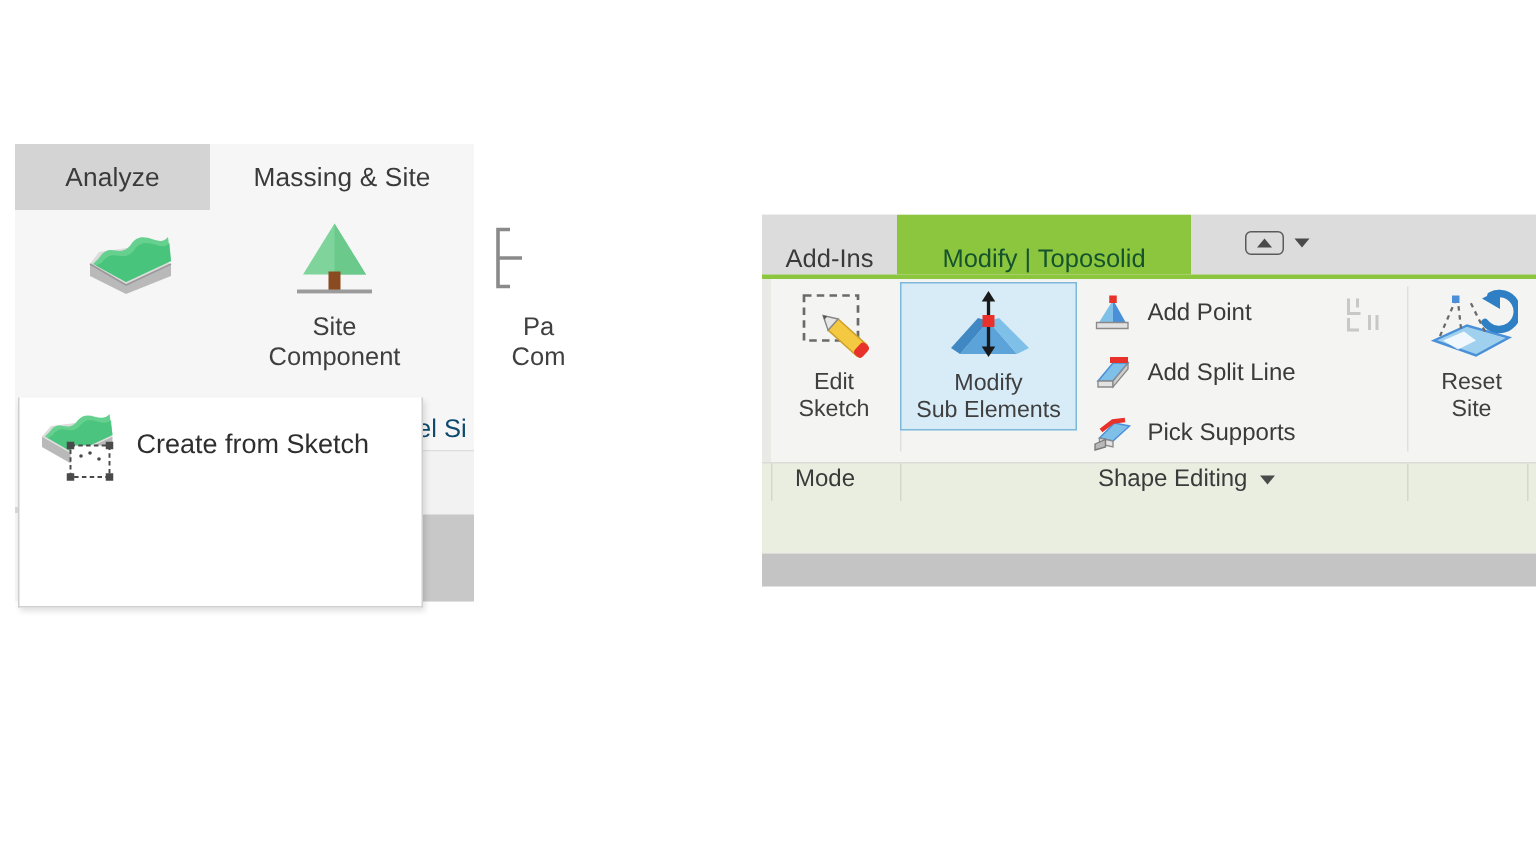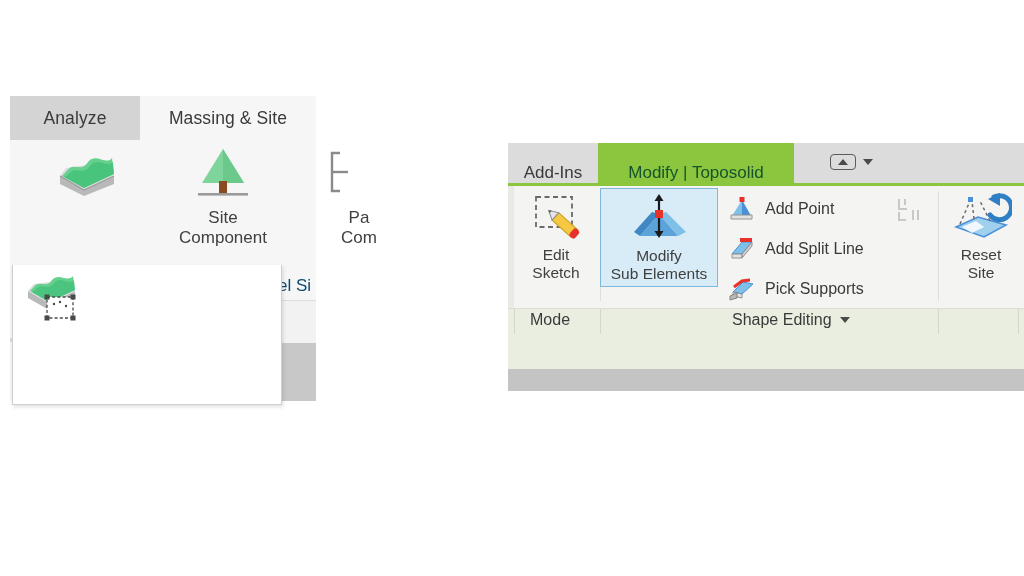--- a/index.html
+++ b/index.html
@@ -416,20 +416,21 @@
         <rect x="22" y="26" width="26" height="21" fill="#ffffff" stroke="#4a4a4a" stroke-width="1.3" stroke-dasharray="3,2.2"></rect>
         <circle cx="29" cy="33" r="1.2" fill="#4a4a4a"></circle>
         <circle cx="35" cy="31" r="1.2" fill="#4a4a4a"></circle>
         <circle cx="41" cy="35" r="1.2" fill="#4a4a4a"></circle>
         <rect x="19.5" y="23.5" width="5" height="5" fill="#4a4a4a"></rect>
         <rect x="45.5" y="23.5" width="5" height="5" fill="#4a4a4a"></rect>
         <rect x="19.5" y="44.5" width="5" height="5" fill="#4a4a4a"></rect>
         <rect x="45.5" y="44.5" width="5" height="5" fill="#4a4a4a"></rect>
       </svg>
     </div>
+    <div class="mi-label">Create from Sketch</div>
   </div>
 
 </div>
 
 <div id="right-ribbon">
 
   <div id="r-tabstrip">
     <div class="rtab" id="rtab-addins">
       <span>Add-Ins</span>
     </div>

